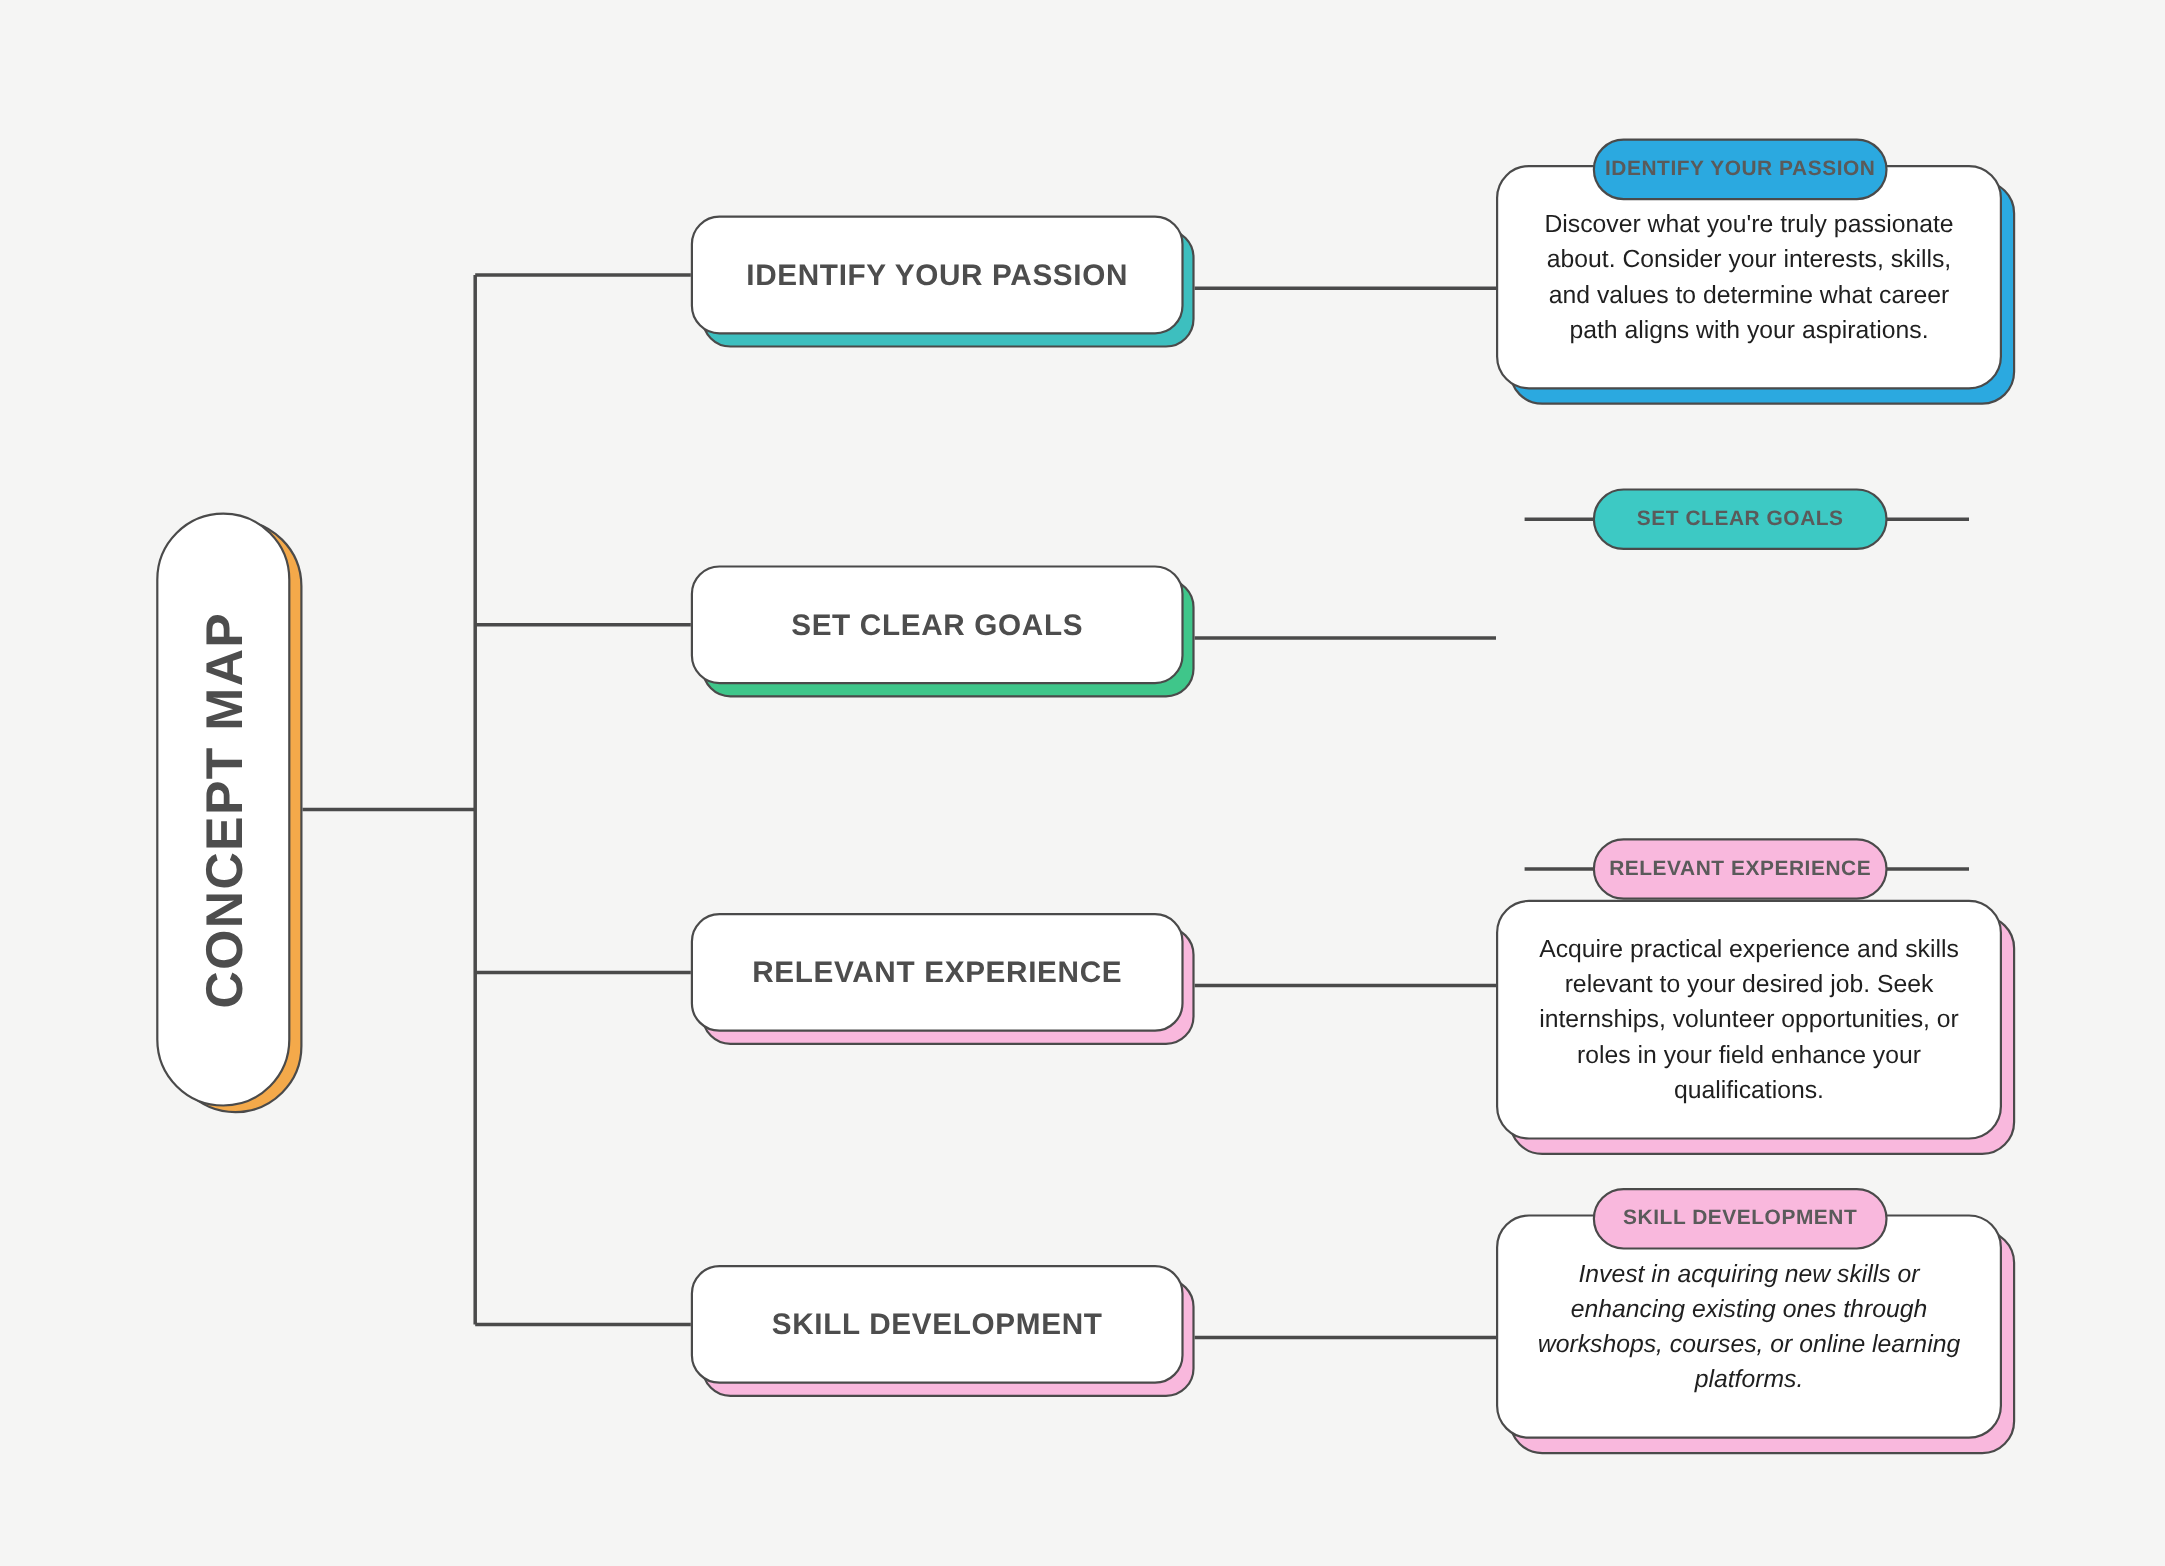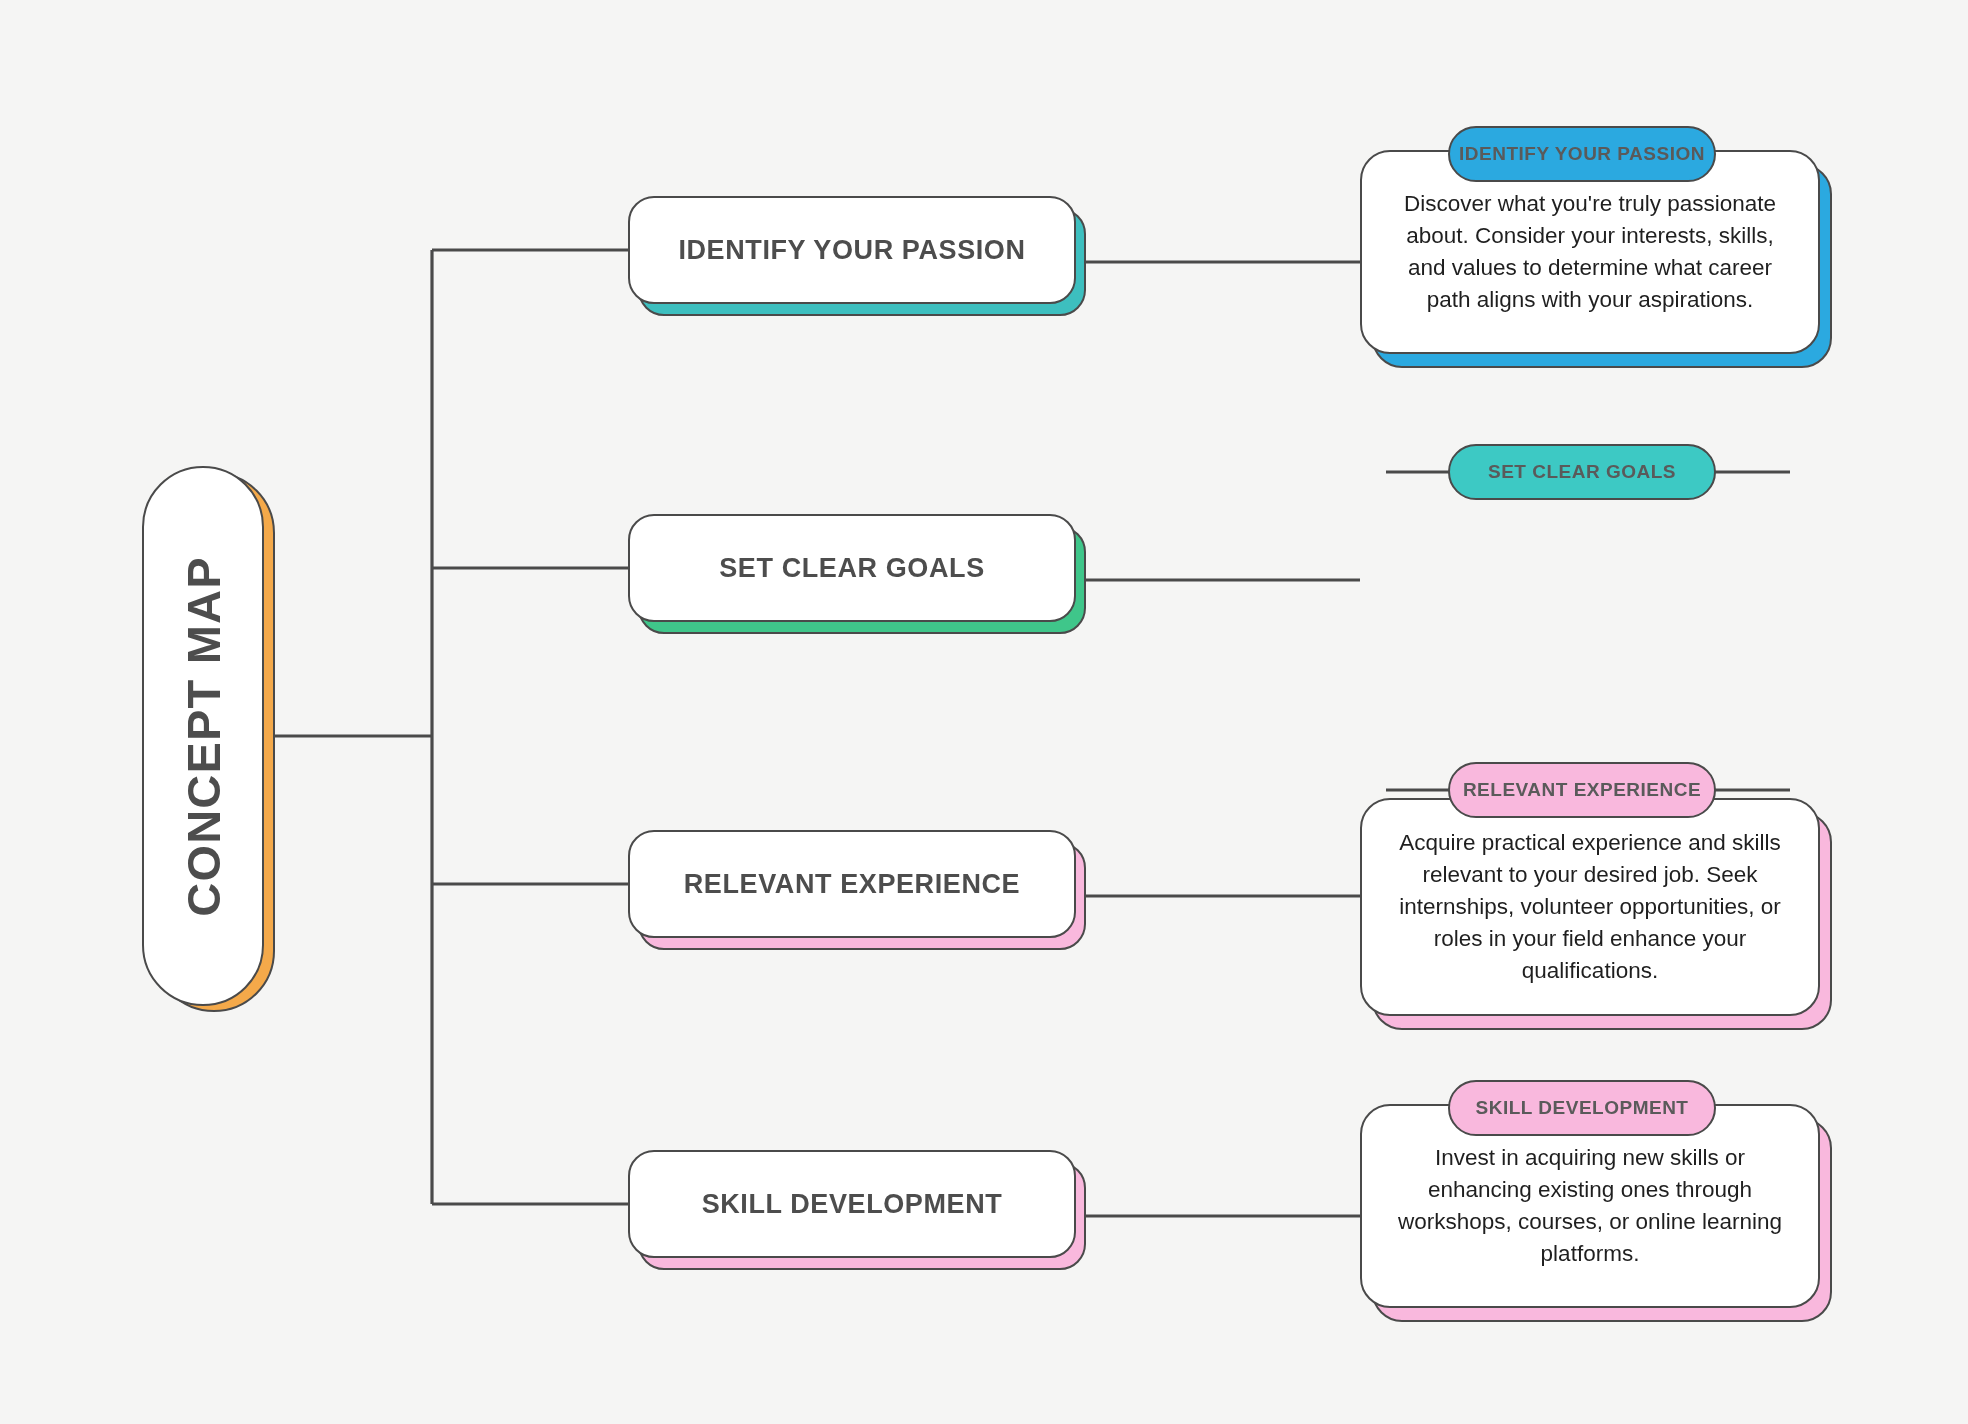--- a/index.html
+++ b/index.html
@@ -241,31 +241,31 @@
     </div>
   </div>
   <div class="pill" id="pill-0" style="top: 126px; left: 1448px; width: 268px; background: rgb(43, 169, 224);">
     <span class="pill-label">IDENTIFY YOUR PASSION</span>
   </div>
 
   <div class="pill" id="pill-1" style="top: 444px; left: 1448px; width: 268px; background: rgb(61, 201, 196);">
     <span class="pill-label">SET CLEAR GOALS</span>
   </div>
 
-  <div class="card" id="card-2" style="top: 798px; height: 218px;">
+  <div class="card" id="card-2" style="top: 818px; height: 218px;">
     <div class="card-shadow" id="card-shadow-2" style="height: 218px; background: rgb(249, 184, 221);"></div>
     <div class="card-face" id="card-face-2" style="height: 218px;">
       <p class="card-text">Acquire practical experience and skills relevant to your desired job. Seek internships, volunteer opportunities, or roles in your field enhance your qualifications.</p>
     </div>
   </div>
   <div class="pill" id="pill-2" style="top: 762px; left: 1448px; width: 268px; background: rgb(249, 184, 221);">
     <span class="pill-label">RELEVANT EXPERIENCE</span>
   </div>
 
-  <div class="card" id="card-3" style="top: 1104px; height: 204px;">
+  <div class="card" id="card-3" style="top: 1104px; height: 204px; font-style: italic;">
     <div class="card-shadow" id="card-shadow-3" style="height: 204px; background: rgb(249, 184, 221);"></div>
     <div class="card-face" id="card-face-3" style="height: 204px;">
       <p class="card-text">Invest in acquiring new skills or enhancing existing ones through workshops, courses, or online learning platforms.</p>
     </div>
   </div>
   <div class="pill" id="pill-3" style="top: 1080px; left: 1448px; width: 268px; background: rgb(249, 184, 221);">
     <span class="pill-label">SKILL DEVELOPMENT</span>
   </div>
 
 </div>

